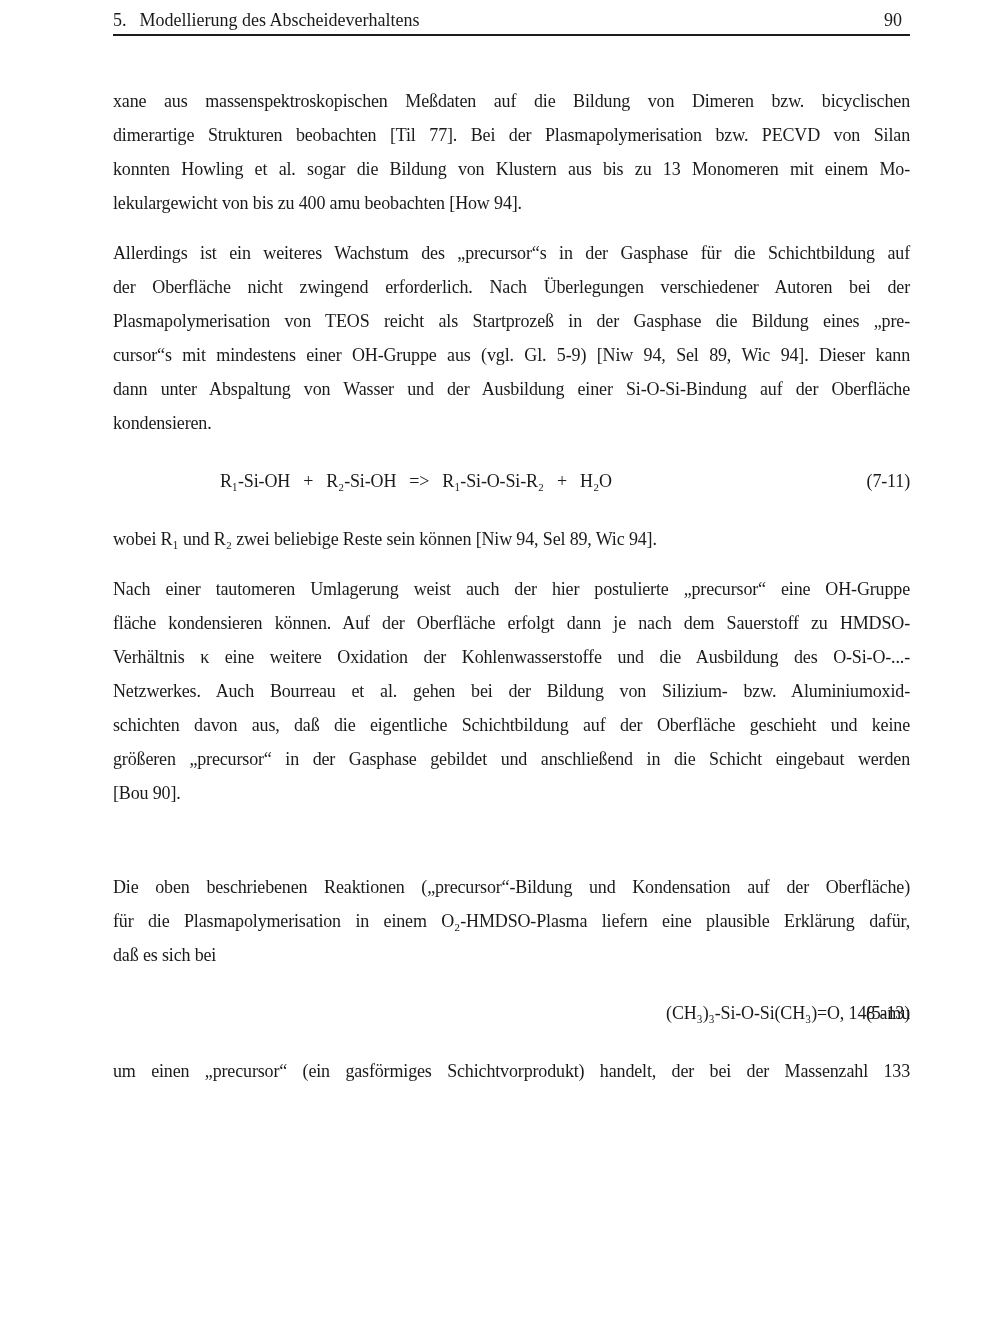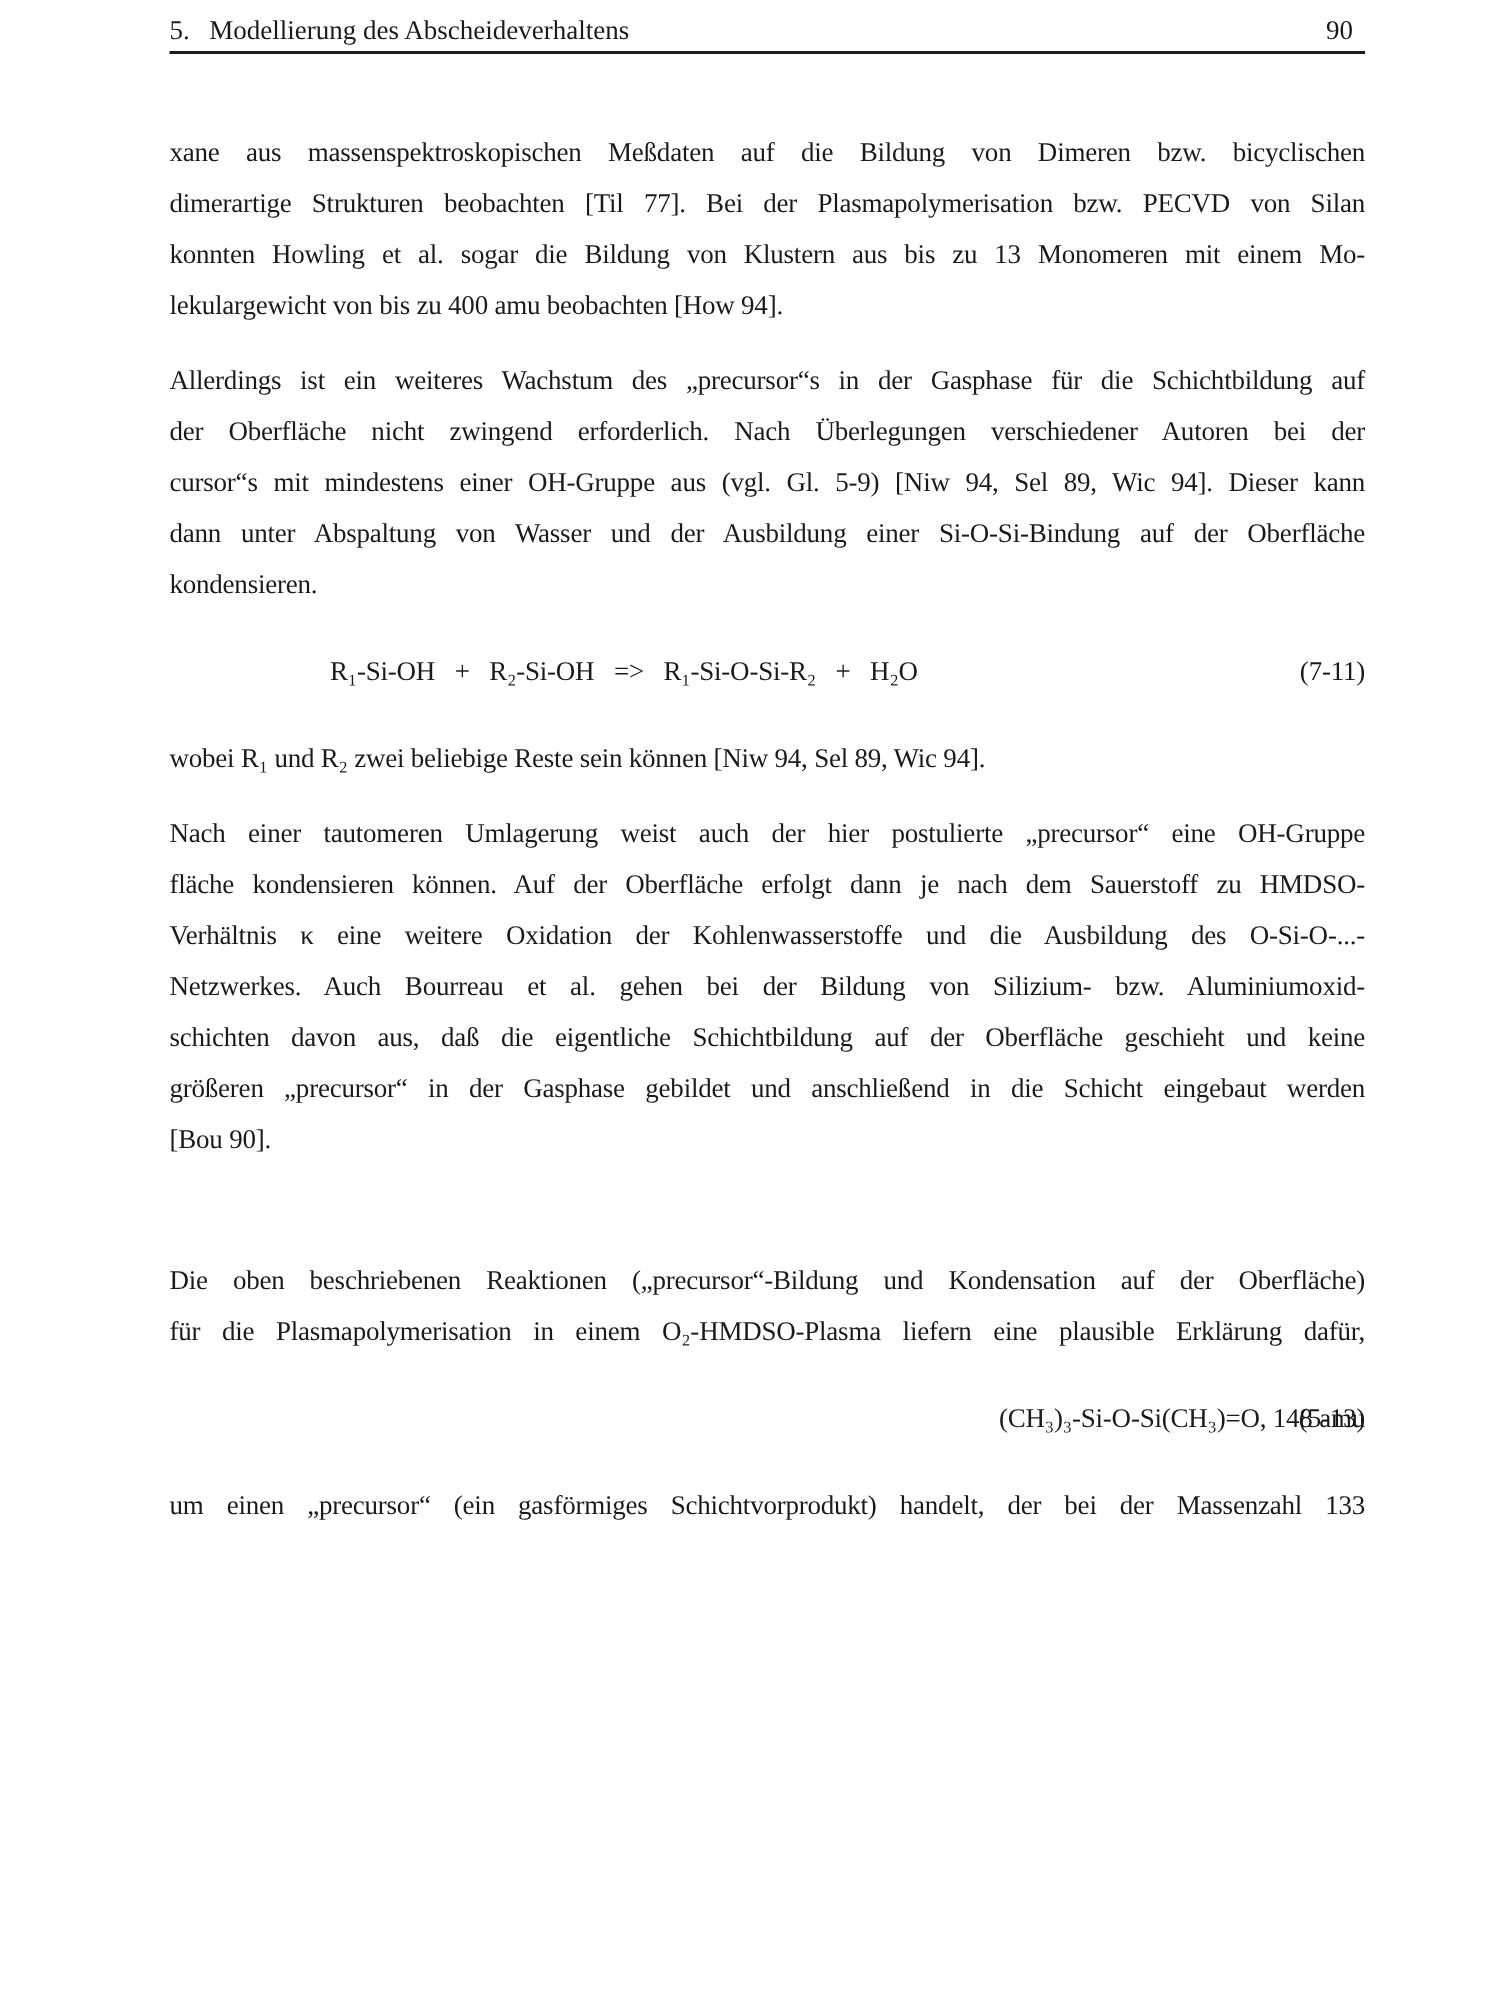--- a/index.html
+++ b/index.html
@@ -60,20 +60,21 @@
     <div class="para">
       <div class="line">xane aus massenspektroskopischen Meßdaten auf die Bildung von Dimeren bzw. bicyclischen</div>
       <div class="line">dimerartige Strukturen beobachten [Til 77]. Bei der Plasmapolymerisation bzw. PECVD von Silan</div>
       <div class="line">konnten Howling et al. sogar die Bildung von Klustern aus bis zu 13 Monomeren mit einem Mo-</div>
       <div class="line last">lekulargewicht von bis zu 400 amu beobachten [How 94].</div>
     </div>
 
     <div class="para">
       <div class="line">Allerdings ist ein weiteres Wachstum des „precursor“s in der Gasphase für die Schichtbildung auf</div>
       <div class="line">der Oberfläche nicht zwingend erforderlich. Nach Überlegungen verschiedener Autoren bei der</div>
+      <div class="line">Plasmapolymerisation von TEOS reicht als Startprozeß in der Gasphase die Bildung eines „pre-</div>
       <div class="line">cursor“s mit mindestens einer OH-Gruppe aus (vgl. Gl. 5-9) [Niw 94, Sel 89, Wic 94]. Dieser kann</div>
       <div class="line">dann unter Abspaltung von Wasser und der Ausbildung einer Si-O-Si-Bindung auf der Oberfläche</div>
       <div class="line last">kondensieren.</div>
     </div>
 
     <div class="equation eq-indent">
       <span class="eq-text">R₁-Si-OH   +   R₂-Si-OH   =&gt;   R₁-Si-O-Si-R₂   +   H₂O</span>
       <span class="eq-number">(7-11)</span>
     </div>
 
@@ -87,20 +88,21 @@
       <div class="line">Verhältnis κ eine weitere Oxidation der Kohlenwasserstoffe und die Ausbildung des O-Si-O-...-</div>
       <div class="line">Netzwerkes. Auch Bourreau et al. gehen bei der Bildung von Silizium- bzw. Aluminiumoxid-</div>
       <div class="line">schichten davon aus, daß die eigentliche Schichtbildung auf der Oberfläche geschieht und keine</div>
       <div class="line">größeren „precursor“ in der Gasphase gebildet und anschließend in die Schicht eingebaut werden</div>
       <div class="line last">[Bou 90].</div>
     </div>
 
     <div class="para para-gap">
       <div class="line">Die oben beschriebenen Reaktionen („precursor“-Bildung und Kondensation auf der Oberfläche)</div>
       <div class="line">für die Plasmapolymerisation in einem O₂-HMDSO-Plasma liefern eine plausible Erklärung dafür,</div>
+      <div class="line last">daß es sich bei</div>
     </div>
 
     <div class="equation eq-center">
       <span class="eq-text">(CH₃)₃-Si-O-Si(CH₃)=O, 148 amu</span>
       <span class="eq-number">(5-13)</span>
     </div>
 
     <div class="para">
       <div class="line">um einen „precursor“ (ein gasförmiges Schichtvorprodukt) handelt, der bei der Massenzahl 133</div>
     </div>

